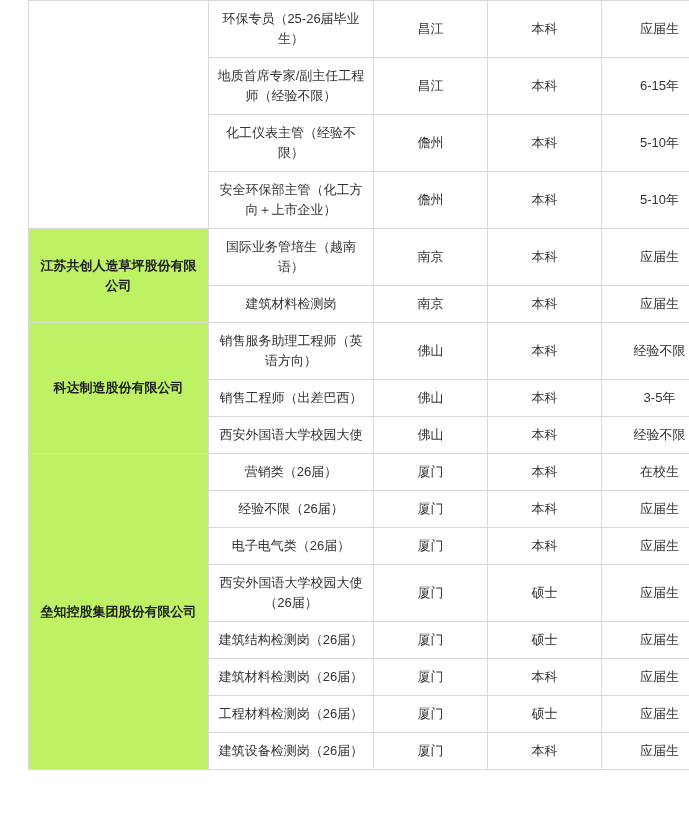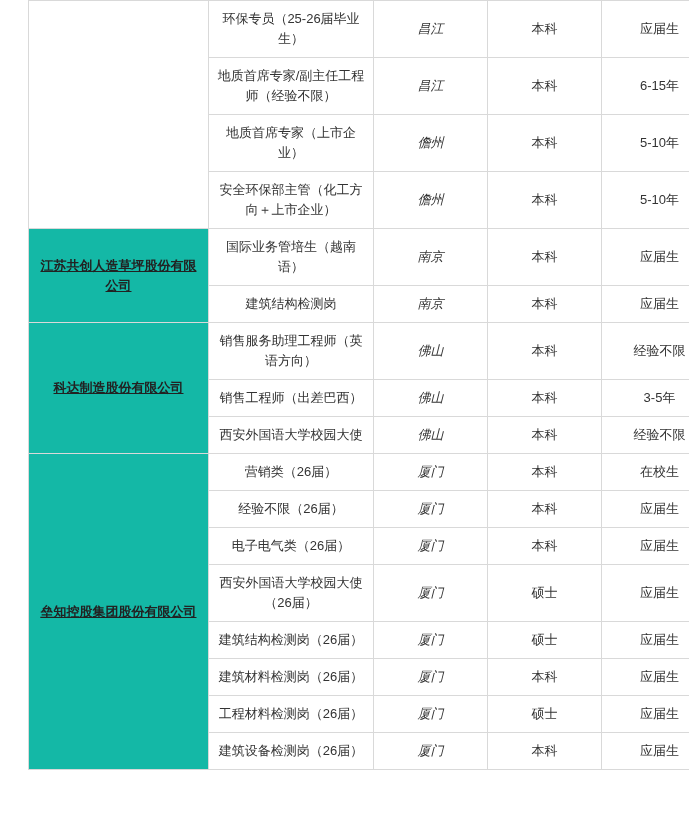--- a/index.html
+++ b/index.html
@@ -27,31 +27,29 @@
     text-align: center;
     vertical-align: middle;
     padding: 8px 6px;
     box-sizing: border-box;
     word-break: break-all;
   }
   td.company-cell {
     width: 180px;
     font-weight: bold;
     color: #222222;
-    background: #14b8a6;
+    background: #bef264;
     padding: 8px 10px;
-    text-decoration: underline;
   }
   td.position-cell {
     width: 165px;
     padding: 8px 14px;
   }
   td.city-cell {
     width: 114px;
-    font-style: italic;
   }
   td.degree-cell {
     width: 114px;
   }
   td.exp-cell {
     width: 116px;
   }
   
   td.blank-cell {
     width: 180px;
@@ -70,40 +68,40 @@
         <td class="degree-cell">本科</td>
         <td class="exp-cell">应届生</td>
       </tr>
       <tr>
         <td class="position-cell">地质首席专家/副主任工程师（经验不限）</td>
         <td class="city-cell">昌江</td>
         <td class="degree-cell">本科</td>
         <td class="exp-cell">6-15年</td>
       </tr>
       <tr>
-        <td class="position-cell">地质首席专家（上市企业）</td>
+        <td class="position-cell">化工仪表主管（经验不限）</td>
         <td class="city-cell">儋州</td>
         <td class="degree-cell">本科</td>
         <td class="exp-cell">5-10年</td>
       </tr>
       <tr>
         <td class="position-cell">安全环保部主管（化工方向＋上市企业）</td>
         <td class="city-cell">儋州</td>
         <td class="degree-cell">本科</td>
         <td class="exp-cell">5-10年</td>
       </tr>
       <tr>
         <td class="company-cell" rowspan="2">江苏共创人造草坪股份有限公司</td>
         <td class="position-cell">国际业务管培生（越南语）</td>
         <td class="city-cell">南京</td>
         <td class="degree-cell">本科</td>
         <td class="exp-cell">应届生</td>
       </tr>
       <tr>
-        <td class="position-cell">建筑结构检测岗</td>
+        <td class="position-cell">建筑材料检测岗</td>
         <td class="city-cell">南京</td>
         <td class="degree-cell">本科</td>
         <td class="exp-cell">应届生</td>
       </tr>
       <tr>
         <td class="company-cell" rowspan="3">科达制造股份有限公司</td>
         <td class="position-cell">销售服务助理工程师（英语方向）</td>
         <td class="city-cell">佛山</td>
         <td class="degree-cell">本科</td>
         <td class="exp-cell">经验不限</td>

